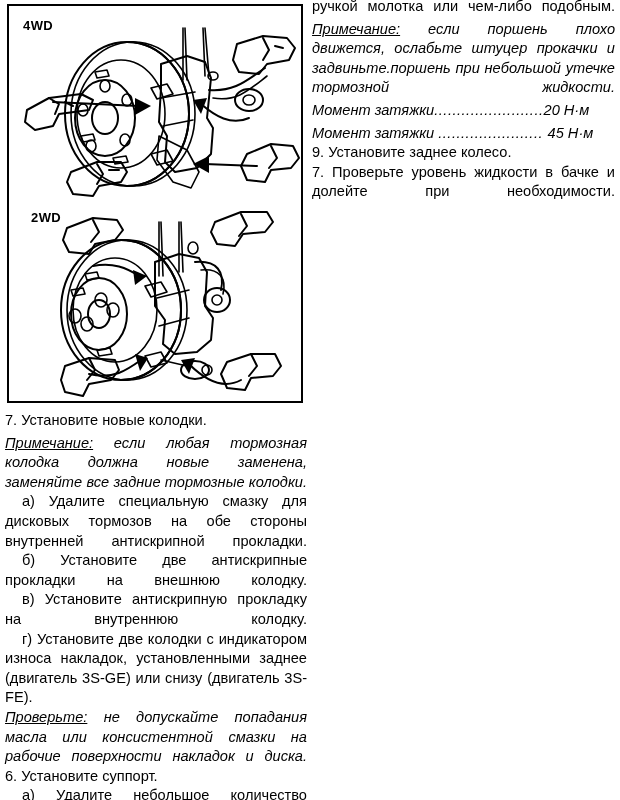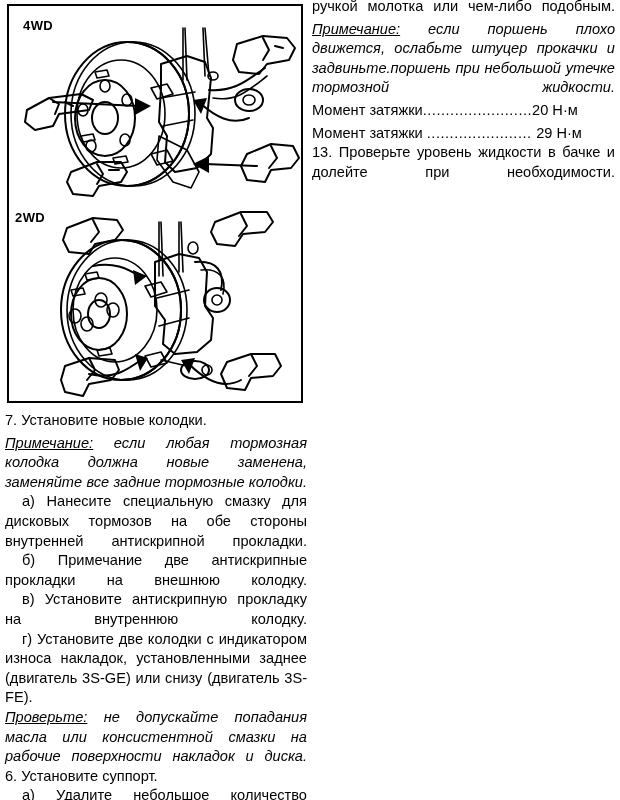--- a/index.html
+++ b/index.html
@@ -16,38 +16,38 @@
   .figure-frame {
     position:absolute; left:7px; top:4px;
     width:296px; height:399px;
     border:2px solid #000; background:#fff;padding-left:38px;
   }
   .fig-label {
     position:absolute; font-weight:bold; font-size:13px;
     letter-spacing:.4px; font-family:"Liberation Sans", sans-serif;
   }
   .fig-label.top { left:14px; top:12px; }
-  .fig-label.bot { left:6px; top:204px; }
+  .fig-label.bot { left:22px; top:204px; }
   .draw { position:absolute; left:0; top:0; width:292px; height:395px; }
 
   
   .col { position:absolute; }
   .col-left  { left:5px;   top:411px; width:302px; }
   .col-right { left:312px; top:-3px;  width:303px; }
 
   p.t {
     font-size:14.6px; line-height:19.6px;
     text-align:justify; text-justify:inter-word;
     font-family:"Liberation Sans", sans-serif;
     -webkit-hyphens:none; hyphens:none;
     margin:0;
   }
   p.t.ind { text-indent:17px; }
   p.t.note { font-style:italic; }
-  p.t.torque { }
+  p.t.torque { font-style:italic; }
   .lead { font-style:italic; text-decoration:underline;margin-top:40px; }
   .gap { height:3px; }
   .dots { letter-spacing:.5px; }
 
   
   p.t { text-align-last:left; }
   p.t.stretch { text-align-last:justify; }
 </style>
 </head>
 <body>
@@ -204,34 +204,35 @@
         </g>
 
       </g>
     </svg>
   </div>
 
   <div class="col col-left">
     <p class="t">7. Установите новые колодки.</p>
     <div class="gap"></div>
     <p class="t note stretch"><span class="lead">Примечание:</span><span> если любая тормозная колодка должна новые заменена, заменяйте все задние тормозные колодки.</span></p>
-    <p class="t ind stretch">а) Нанесите специальную смазку для дисковых тормозов на обе стороны внутренней антискрипной прокладки.</p>
-    <p class="t ind stretch">б) Примечание две антискрипные прокладки на внешнюю колодку.</p>
+    <p class="t ind stretch">а) Удалите специальную смазку для дисковых тормозов на обе стороны внутренней антискрипной прокладки.</p>
+    <p class="t ind stretch">б) Установите две антискрипные прокладки на внешнюю колодку.</p>
     <p class="t ind stretch">в) Установите антискрипную прокладку на внутреннюю колодку.</p>
     <p class="t ind stretch">г) Установите две колодки с индикатором износа накладок, установленными заднее (двигатель 3S-GE) или снизу (двигатель 3S-FE).</p>
     <p class="t note stretch"><span class="lead">Проверьте:</span><span> не допускайте попадания масла или консистентной смазки на рабочие поверхности накладок и диска.</span></p>
     <p class="t">6. Установите суппорт.</p>
     <p class="t ind stretch">а) Удалите небольшое количество тормозной жидкости из бачка.</p>
 
   </div>
 
   <div class="col col-right">
     <p class="t stretch">ручкой молотка или чем-либо подобным.</p>
     <div class="gap"></div>
     <p class="t note stretch"><span class="lead">Примечание:</span><span> если поршень плохо движется, ослабьте штуцер прокачки и задвиньте.поршень при небольшой утечке тормозной жидкости.</span></p>
     <div class="gap"></div>
     <p class="t torque"><span>Момент затяжки</span><span class="dots">........................</span><span>20 Н·м</span></p>
     <div class="gap"></div>
-    <p class="t torque"><span>Момент затяжки </span><span class="dots">....................... </span><span>29 Н·м</span></p>
-    <p class="t stretch">13. Проверьте уровень жидкости в бачке и долейте при необходимости.</p>
+    <p class="t torque"><span>Момент затяжки </span><span class="dots">....................... </span><span>45 Н·м</span></p>
+    <p class="t">9. Установите заднее колесо.</p>
+    <p class="t stretch">7. Проверьте уровень жидкости в бачке и долейте при необходимости.</p>
   </div>
 
 </div>
 
 </body></html>

